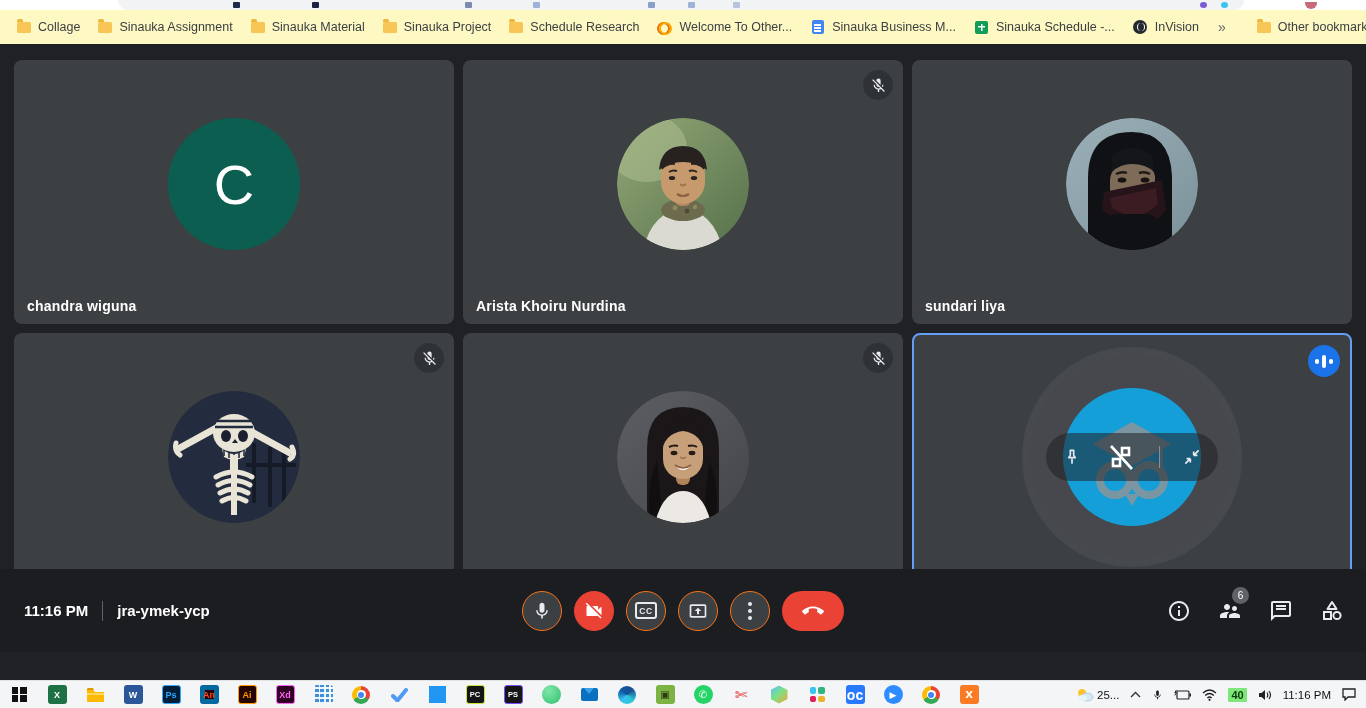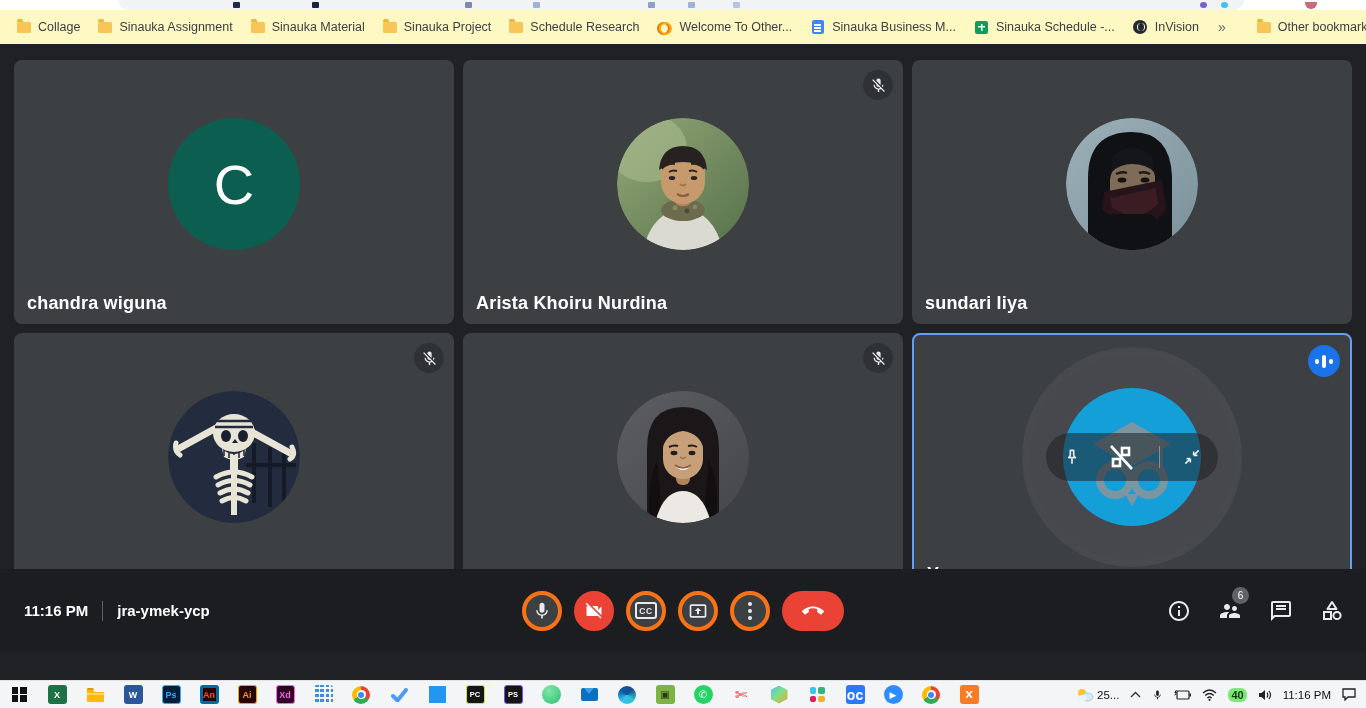--- a/index.html
+++ b/index.html
@@ -37,21 +37,21 @@
     border-radius:50%; border:1.3px solid #fff; border-top:none; border-bottom:none; }
   #bm-overflow { margin-left:auto; color:#5f6368; font-size:14px; padding:0 10px; cursor:pointer; }
   #bm-sep { width:1px; height:18px; background:#dadce0; margin:0 6px; }
 
   
   #meet { position:absolute; top:44px; left:0; width:1366px; height:636px; background:#202124; }
   #tiles { position:absolute; top:16px; left:14px; width:1338px; height:537px;
     display:grid; grid-template-columns:repeat(3,1fr); grid-template-rows:264px 264px; gap:9px; }
   .tile { position:relative; background:#3c4043; border-radius:8px; overflow:hidden; cursor:pointer; }
   .tile.speaking { border:2px solid #669df6; }
-  .pname { position:absolute; left:13px; bottom:10px; color:#ffffff; font-size:18px;
+  .pname { position:absolute; left:13px; bottom:10px; color:#ffffff; font-size:14px;
     font-weight:700; letter-spacing:.2px; }
   .micoff { position:absolute; top:10px; right:10px; width:30px; height:30px; border-radius:50%;
     background:rgba(0,0,0,.22); display:flex; align-items:center; justify-content:center; }
   .micoff svg { width:17px; height:17px; fill:#e8eaed; }
   .avatar-wrap { position:absolute; left:50%; top:47%; transform:translate(-50%,-50%); }
   .init-circle { width:132px; height:132px; border-radius:50%; background:#0b5e50;
     display:flex; align-items:center; justify-content:center; color:#ffffff;
     font-size:56px; font-weight:400; }
   .photo { width:132px; height:132px; border-radius:50%; display:block; }
   
@@ -69,21 +69,21 @@
   .hoverpill svg { display:block; }
   .pill-div { width:1px; height:22px; background:rgba(255,255,255,.35); }
 
   
   #meet-bottom { position:absolute; left:0; bottom:28px; width:1366px; height:83px; background:#1c1d20; }
   #mb-left { position:absolute; left:24px; top:50%; transform:translateY(-50%);
     display:flex; align-items:center; gap:14px; color:#ffffff; font-size:15px; font-weight:700; }
   #mb-divider { width:1px; height:20px; background:#5f6368; }
   #mb-center { position:absolute; left:50%; top:50%; transform:translate(-50%,-50%);
     display:flex; align-items:center; gap:12px; }
-  .ctl { width:40px; height:40px; border-radius:50%; background:#3c4043; border:4px solid #f97316;
+  .ctl { width:40px; height:40px; border-radius:50%; background:#3c4043; border:1px solid #f97316;
     display:flex; align-items:center; justify-content:center; cursor:pointer; }
   .ctl.red { background:#ea4335; border-color:#ea4335; }
   .ctl svg { width:20px; height:20px; fill:#e8eaed; }
   .ctl.red svg { fill:#ffffff; }
   #end-call { width:62px; height:40px; border-radius:20px; background:#ea4335; border:none;
     display:flex; align-items:center; justify-content:center; cursor:pointer; }
   #end-call svg { width:22px; height:22px; fill:#ffffff; }
   .cc-box { border:2px solid #e8eaed; border-radius:3px; color:#e8eaed; font-size:8.5px;
     font-weight:700; padding:1.5px 2.5px; letter-spacing:.5px; }
   .dots { display:flex; flex-direction:column; gap:3px; }
@@ -118,21 +118,21 @@
   .slack-grid i { border-radius:2px; }
   .slack-grid i:nth-child(1){background:#36c5f0;} .slack-grid i:nth-child(2){background:#2eb67d;}
   .slack-grid i:nth-child(3){background:#e01e5a;} .slack-grid i:nth-child(4){background:#ecb22e;}
   .env { width:17px; height:13px; background:#0b70c0; border-radius:2px; position:relative; overflow:hidden; }
   .env:before { content:""; position:absolute; left:-3px; top:-8px; width:23px; height:14px;
     background:#3aa0e8; transform:rotate(0deg); clip-path:polygon(0 0,100% 0,50% 100%); }
   #tray { margin-left:auto; display:flex; align-items:center; gap:11px; padding-right:10px;
     color:#111; font-size:11.5px; }
   #tray svg { display:block; }
   .battery-badge { background:#7fe67a; color:#0a3d0a; font-weight:700; font-size:11px;
-    padding:1px 3px; border-radius:6px; }
+    padding:1px 3px; border-radius:1px; }
   .tray-item { cursor:pointer; display:flex; align-items:center; gap:3px; }
 </style>
 </head>
 <body>
 
 <div id="browser-strip">
   <div id="omnibox-frag"></div>
   <span class="frag" style="left:233px;background:#202a4a"></span>
   <span class="frag" style="left:312px;background:#1a2340"></span>
   <span class="frag" style="left:465px;background:#7d8bb0"></span>
@@ -486,21 +486,21 @@
       <path d="M1 6 h17 v2 H1 Z" fill="#ffd75e"></path>
     </svg>
   </div>
   <div class="tb-slot">
     <span class="appic" style="background:#2b579a;color:#fff">W</span>
   </div>
   <div class="tb-slot">
     <span class="appic" style="background:#001e36;color:#31a8ff;border:1px solid #31a8ff">Ps</span>
   </div>
   <div class="tb-slot">
-    <span class="appic" style="background:#2b0000;color:#ff4c1e;border:3px solid #0369a1">An</span>
+    <span class="appic" style="background:#2b0000;color:#ff4c1e;border:5px solid #0369a1">An</span>
   </div>
   <div class="tb-slot">
     <span class="appic" style="background:#260600;color:#ff9a00;border:1px solid #ff9a00">Ai</span>
   </div>
   <div class="tb-slot">
     <span class="appic" style="background:#2e0022;color:#ff61f6;border:1px solid #ff61f6">Xd</span>
   </div>
   <div class="tb-slot">
     <span class="appic" style="background:#3f8fd9;background-image:repeating-linear-gradient(0deg,rgba(255,255,255,.9) 0 1.5px,transparent 1.5px 5px),repeating-linear-gradient(90deg,rgba(255,255,255,.9) 0 1.5px,transparent 1.5px 5px)"></span>
   </div>

